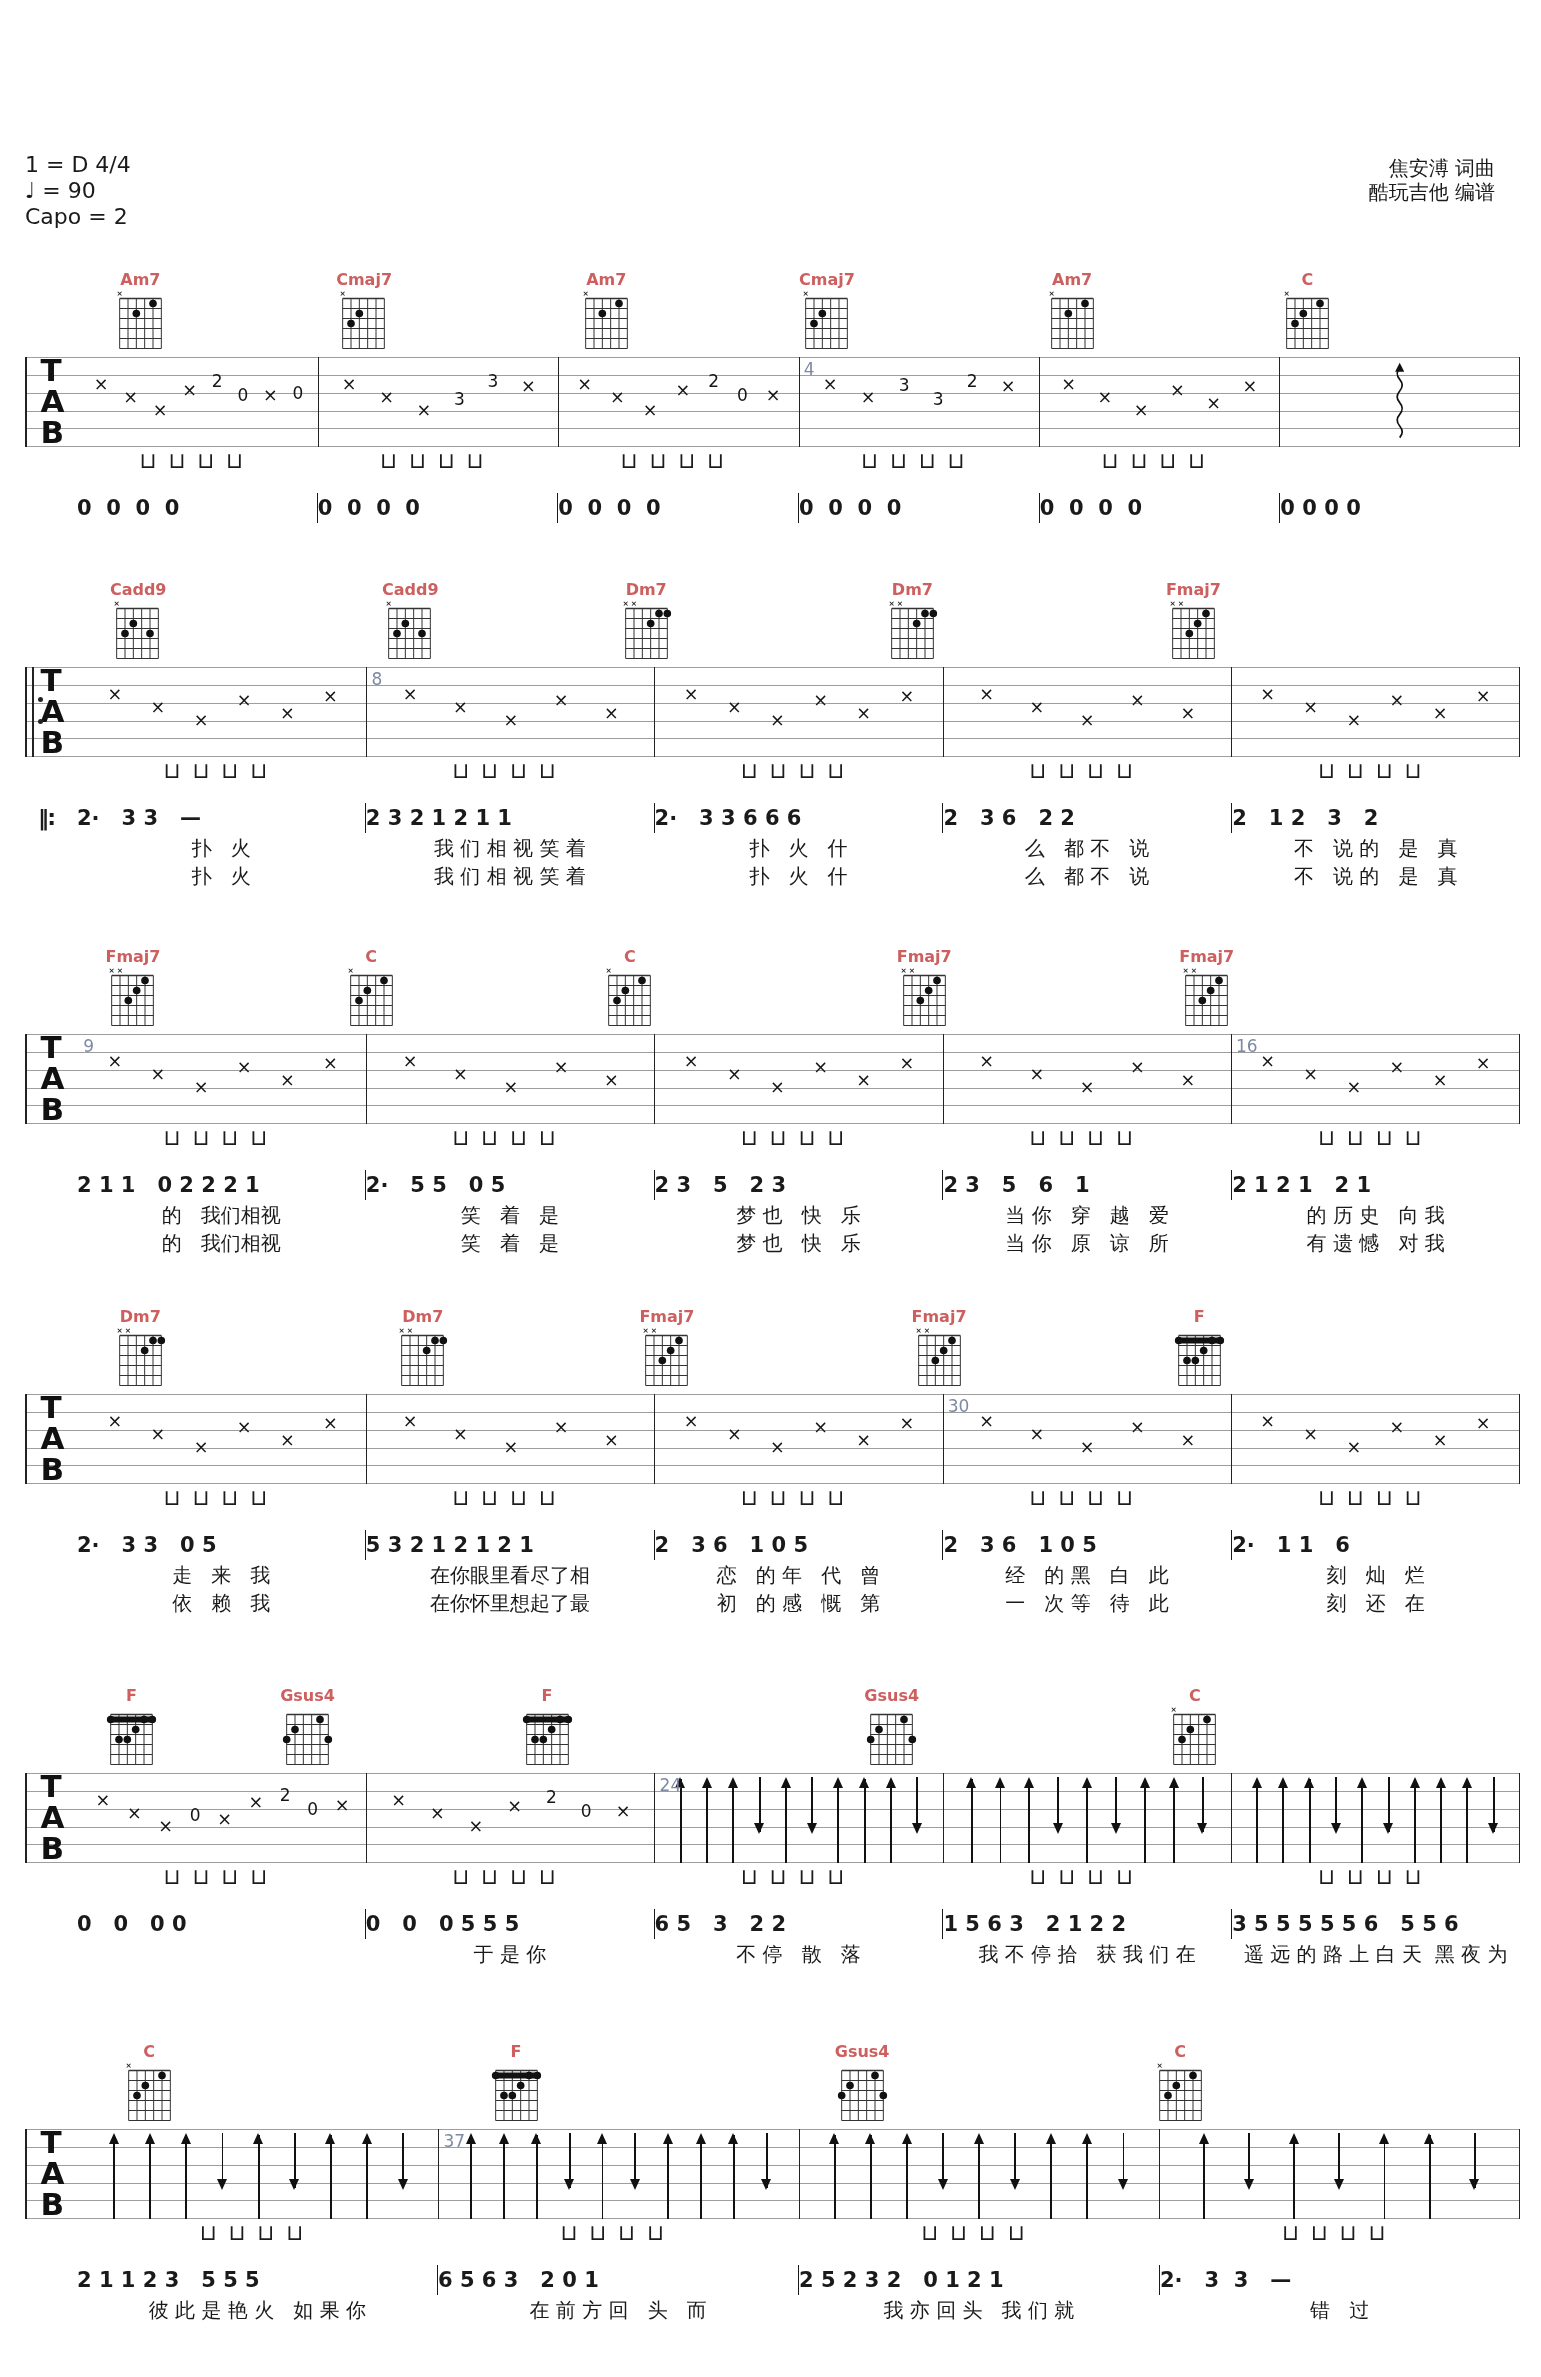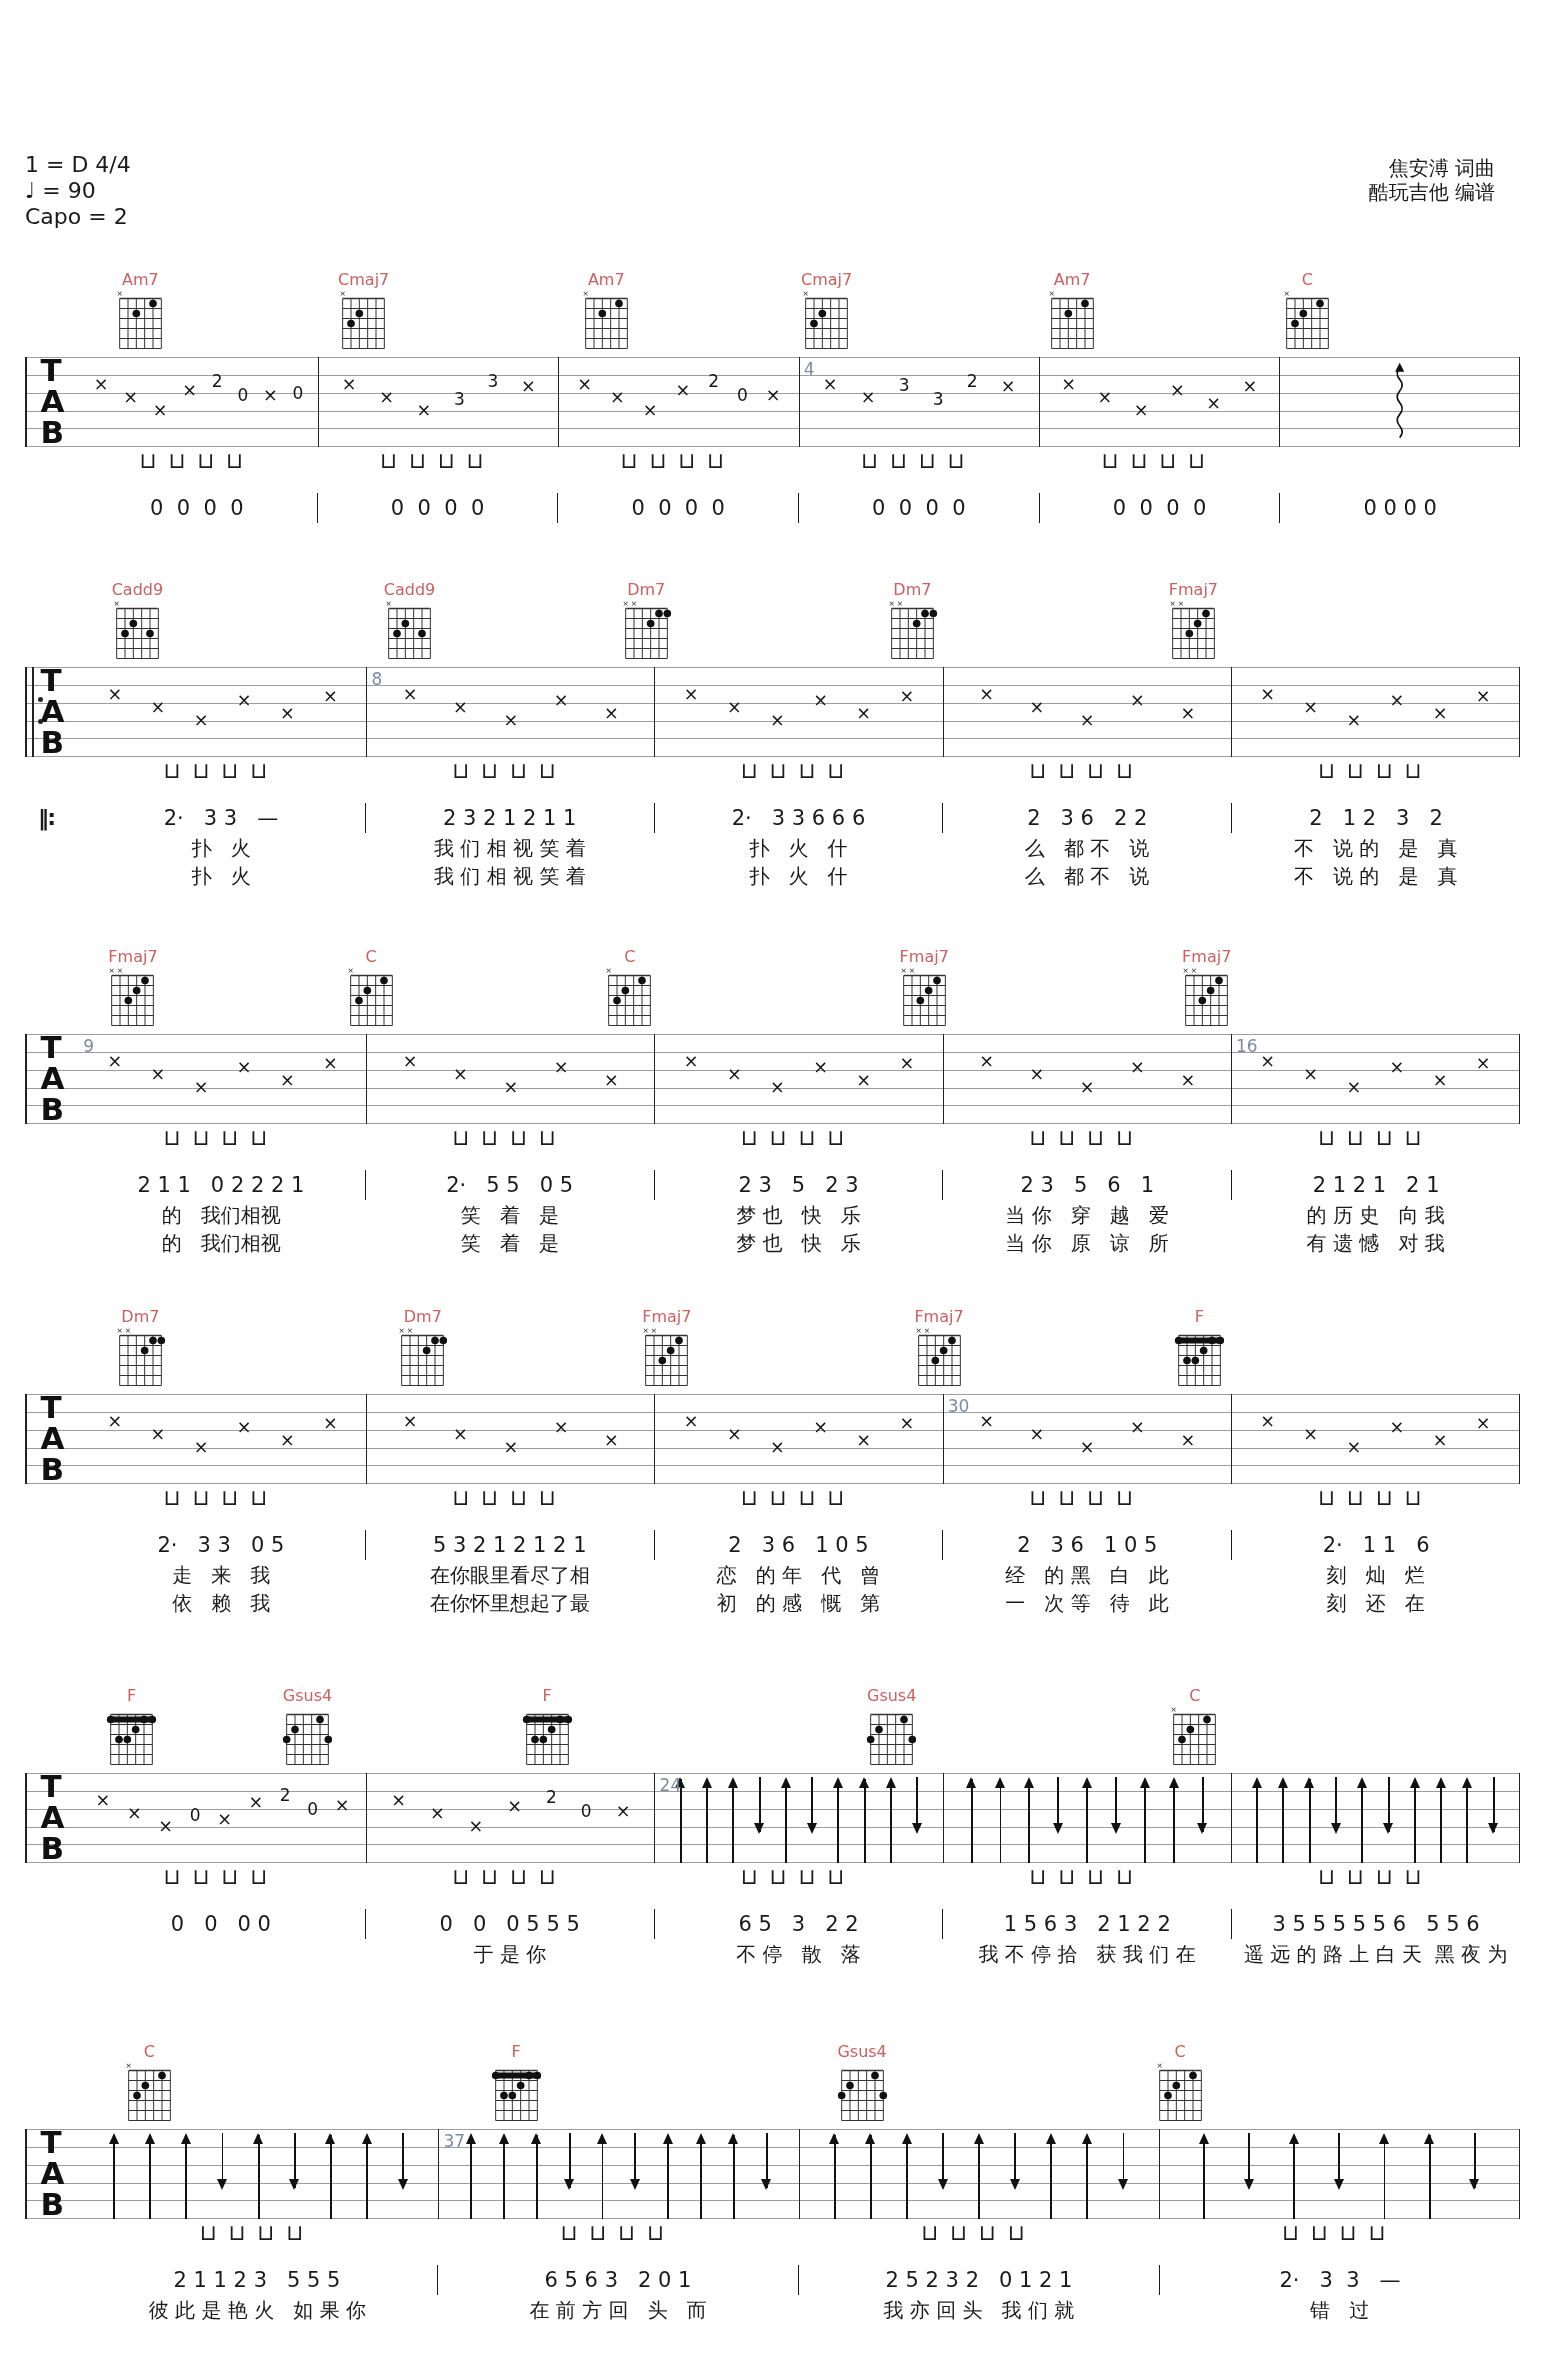--- a/index.html
+++ b/index.html
@@ -5,21 +5,21 @@
   html,body{margin:0;padding:0;background:#ffffff;}
   body{font-family:"DejaVu Sans","Liberation Sans",sans-serif;color:#1a1a1a;}
   #page{position:relative;width:1541px;height:2377px;background:#fff;overflow:hidden;}
 
   .title{position:absolute;top:28.5px;left:0;right:0;text-align:center;font-size:39px;font-weight:700;letter-spacing:1.7px;}
   .artist{position:absolute;top:80px;left:0;right:0;text-align:center;font-size:22.6px;}
   .meta{position:absolute;left:25px;top:152px;font-size:22px;line-height:26px;}
   .credits{position:absolute;right:46px;top:156px;font-size:20px;line-height:24px;text-align:right;}
 
   .system{position:absolute;left:25px;width:1495px;}
-  .chords{position:absolute;top:0;left:0;right:16px;height:85px;}
+  .chords{position:absolute;top:0;left:0;right:16px;height:85px;font-weight:bold;}
   .chord{position:absolute;top:0;width:55px;text-align:center;transform:translateX(-50%);}
   .cname{font-size:16px;color:#cd5f5f;margin-bottom:0.8px;}
 
   .staff{position:absolute;top:87px;left:0;right:0;height:90px;border-left:2.9px solid #222;}
   .sline{position:absolute;left:0;right:0;height:1.3px;background:#9e9e9e;}
   .clef{position:absolute;left:13.4px;top:-2.5px;font-size:31px;font-weight:700;line-height:31px;color:#111;}
   .tmeasures{position:absolute;left:52px;right:0;top:0;bottom:0;display:flex;}
   .tmeasure{flex:1;position:relative;border-right:1.4px solid #222;display:flex;justify-content:space-evenly;align-items:center;}
   .tok-x{font-size:17.6px;color:#161616;}
   .tok-n{font-size:17px;color:#161616;}
@@ -32,21 +32,21 @@
 
   .rline{position:absolute;left:5px;top:0;bottom:0;width:1.7px;background:#222;}
   .rdots{position:absolute;left:11px;top:0;bottom:0;width:6.7px;}
   .rdots::before,.rdots::after{content:"";position:absolute;left:0;width:5px;height:5px;border-radius:50%;background:#222;}
   .rdots::before{top:30px;} .rdots::after{top:52px;}
 
   .beams{position:absolute;top:178px;left:52px;right:0;height:34px;display:flex;}
   .bm{flex:1;text-align:center;font-size:22px;color:#1c1c1c;letter-spacing:11.7px;overflow:hidden;white-space:nowrap;}
 
   .melody{position:absolute;top:223px;left:52px;right:0;display:flex;font-size:21px;line-height:30px;font-weight:500;}
-  .mm{flex:1;text-align:center;white-space:pre;}
+  .mm{flex:1;text-align:left;white-space:pre;font-weight:bold;}
   .mm + .mm{border-left:1.5px solid #1a1a1a;}
   .mrpt{position:absolute;left:-39px;top:0;font-size:22px;font-weight:700;letter-spacing:-1.7px;}
 
   .lyr{position:absolute;left:52px;right:0;display:flex;font-size:20px;line-height:27px;}
   .lyr1{top:255px;} .lyr2{top:283px;}
   .lm{flex:1;text-align:center;white-space:pre;}
 </style>
 </head>
 <body>
 

